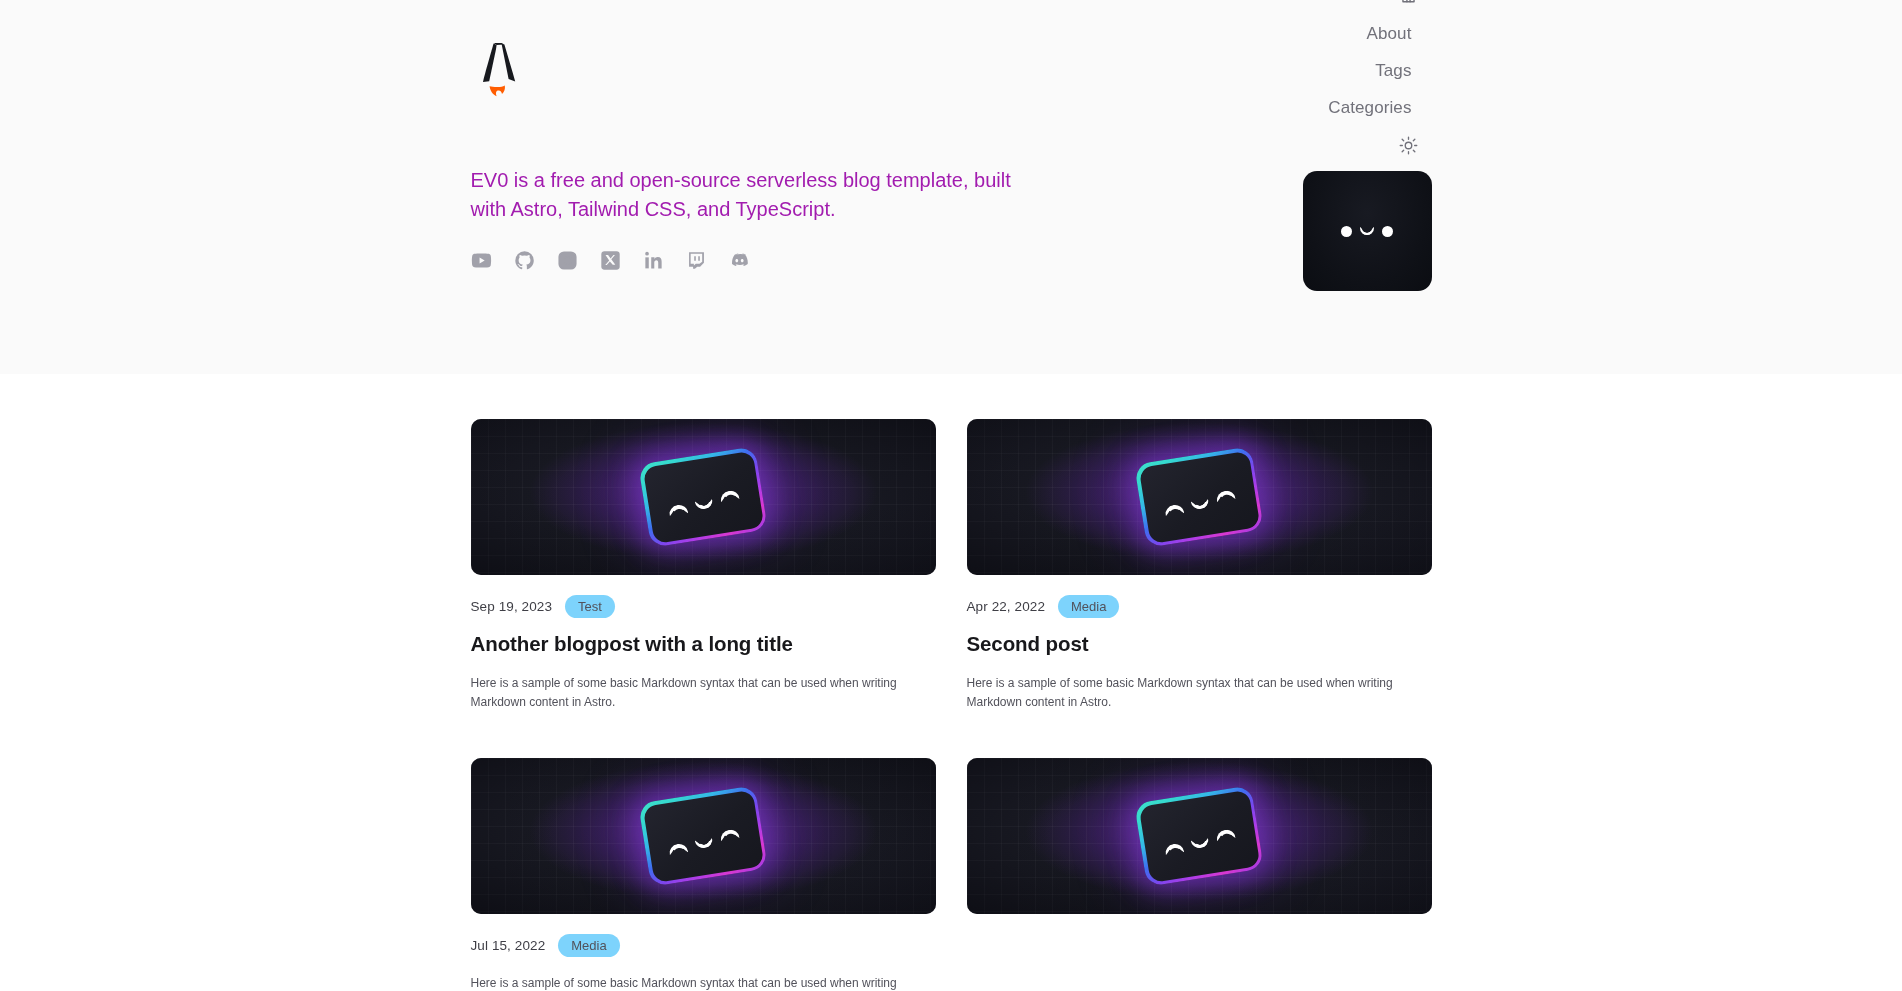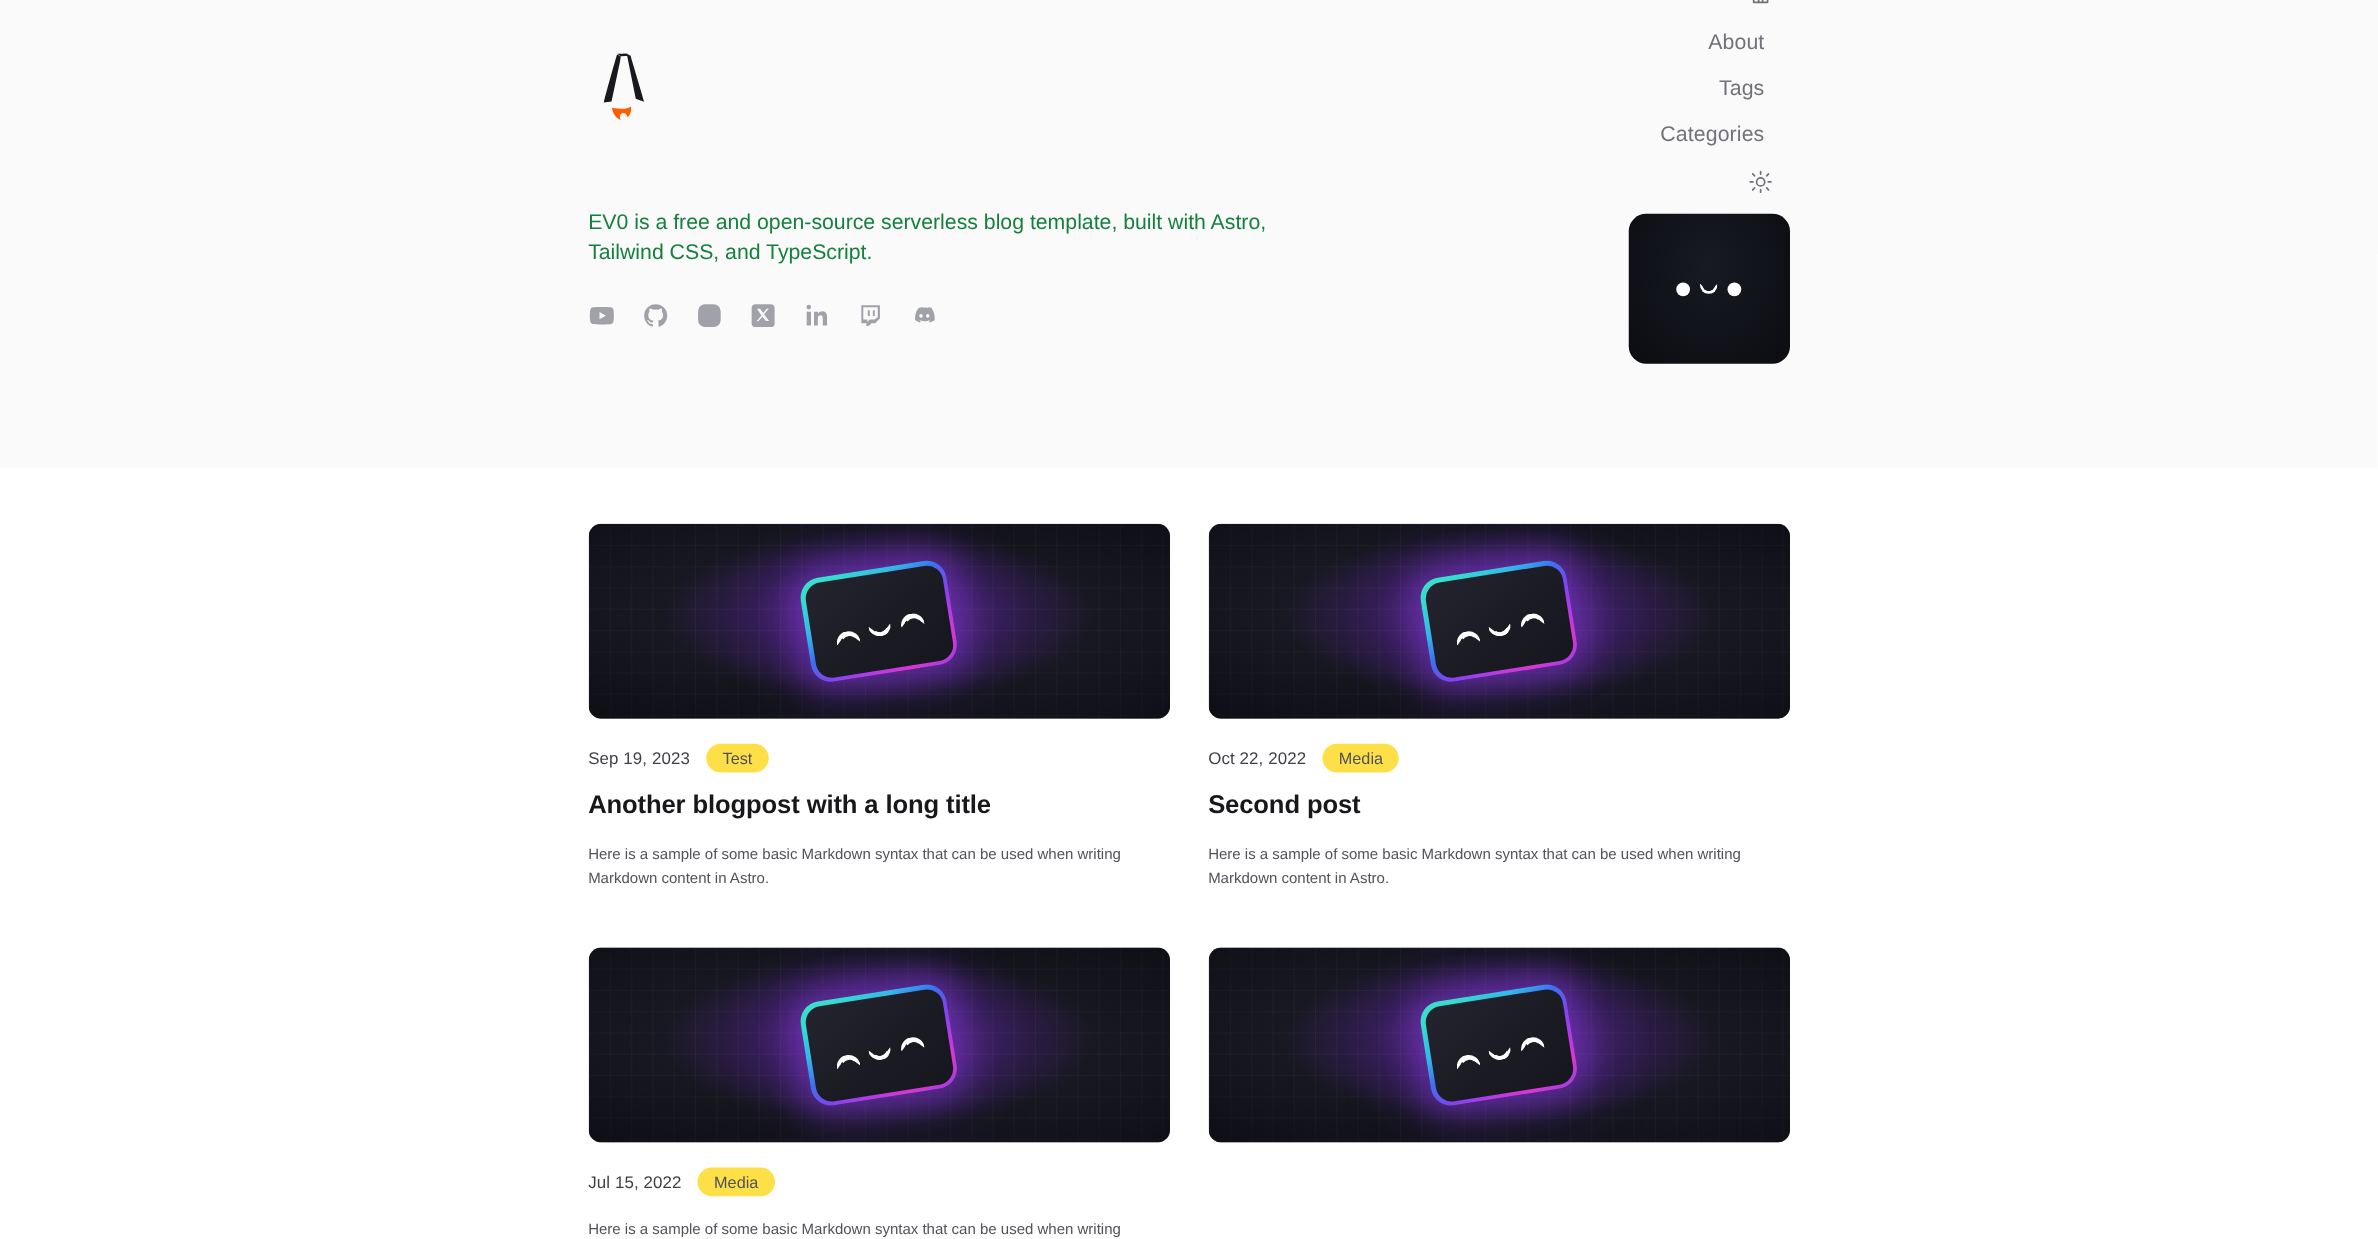--- a/index.html
+++ b/index.html
@@ -75,23 +75,23 @@
   }
   .profile-text { max-width: 600px; }
   .profile-title {
     font-size: 24px;
     font-weight: bold;
     color: #18181b;
     letter-spacing: -0.1px;
     margin-bottom: 11px;
   }
   .profile-desc {
-    font-size: 17px;
+    font-size: 20px;
     line-height: 1.43;
-    color: #15803d;
+    color: #a21caf;
     max-width: 578px;
   }
   .socials {
     display: flex;
     align-items: center;
     gap: 22px;
     margin-top: 27px;
   }
   .social {
     color: #a1a1aa;
@@ -247,21 +247,21 @@
     margin-top: 20px;
   }
   .date {
     font-size: 13.5px;
     color: #3f3f46;
     letter-spacing: .1px;
   }
   .tag {
     font-size: 13px;
     color: #52525b;
-    background: #fde047;
+    background: #7dd3fc;
     border-radius: 999px;
     padding: 5px 13px;
     cursor: pointer;
     line-height: 1;
   }
   .post-title {
     font-size: 20.5px;
     font-weight: bold;
     color: #18181b;
     line-height: 1.27;
@@ -398,21 +398,21 @@
       <div class="logo-card">
         <div class="logo-inner">
           <span class="arc eye-l"></span>
           <span class="arc-down"></span>
           <span class="arc eye-r"></span>
         </div>
       </div>
       <div class="vignette"></div>
     </div>
     <div class="meta">
-      <span class="date">Oct 22, 2022</span>
+      <span class="date">Apr 22, 2022</span>
       <span class="tag">Media</span>
     </div>
     <h2 class="post-title">Second post</h2>
     <p class="post-excerpt">Here is a sample of some basic Markdown syntax that can be used when writing Markdown content in Astro.</p>
   </article>
 
   <article class="card">
     <div class="thumb">
       <div class="grid-lines"></div>
       <div class="logo-card">

